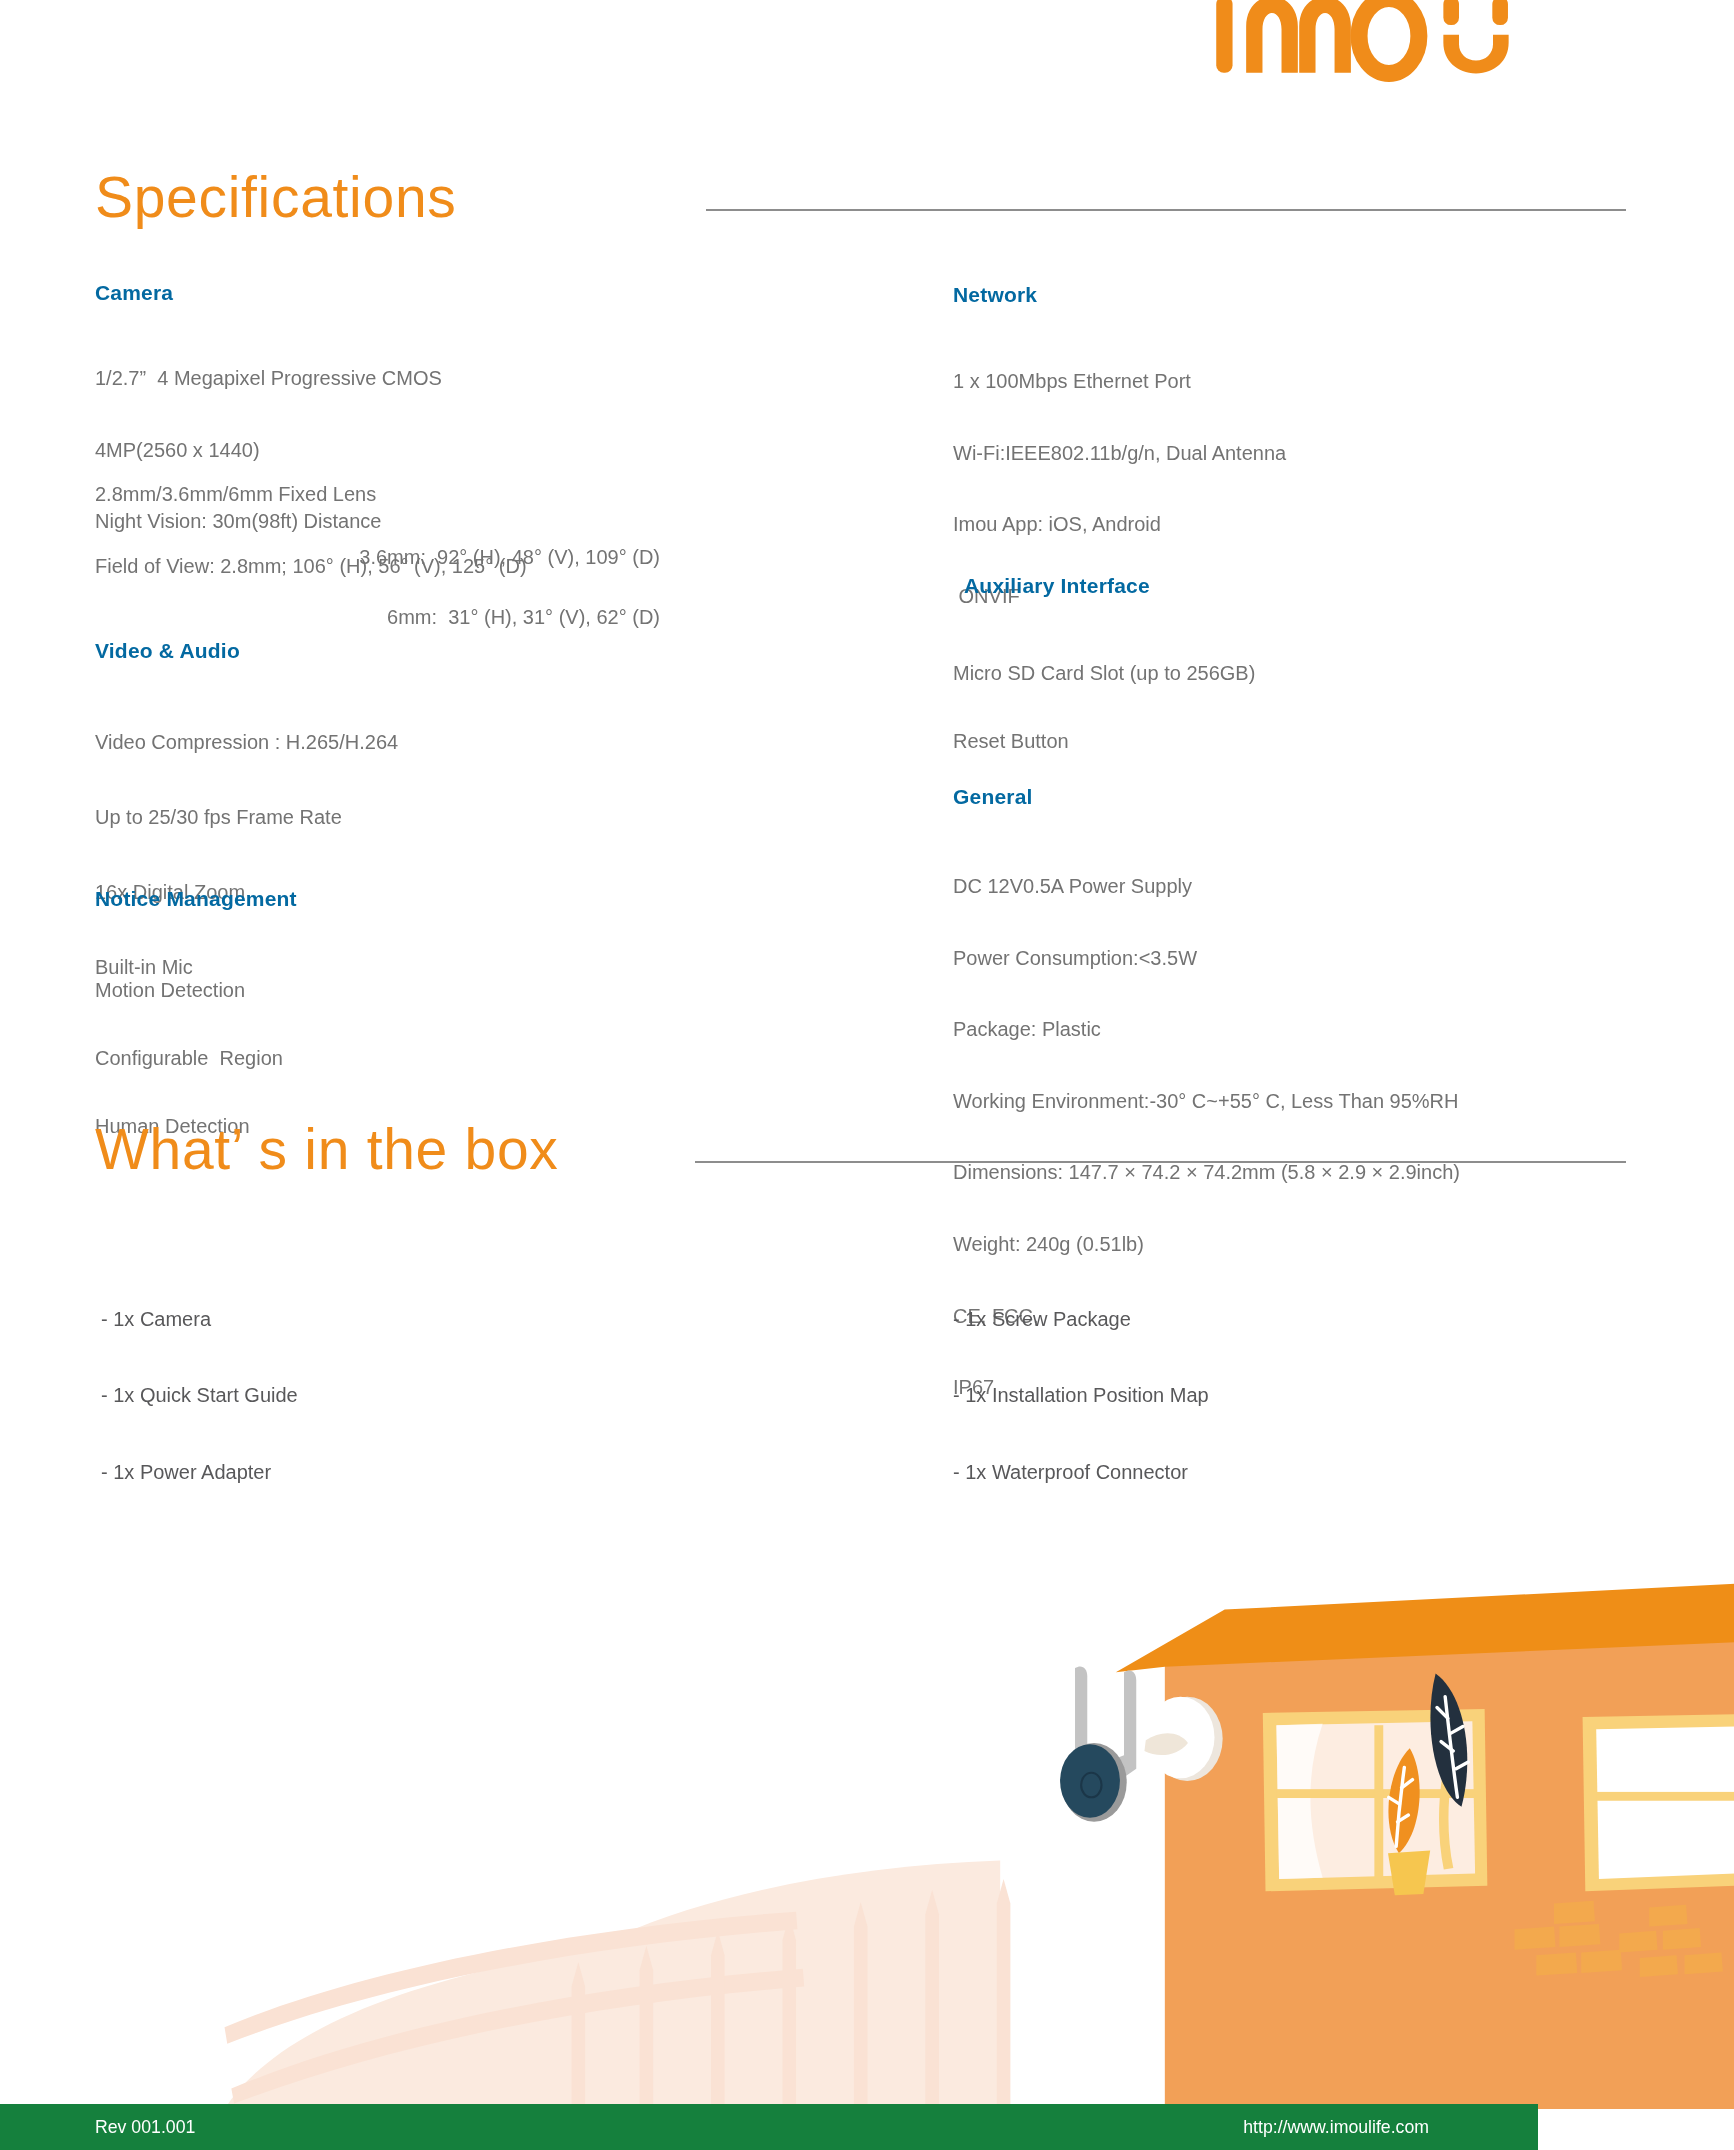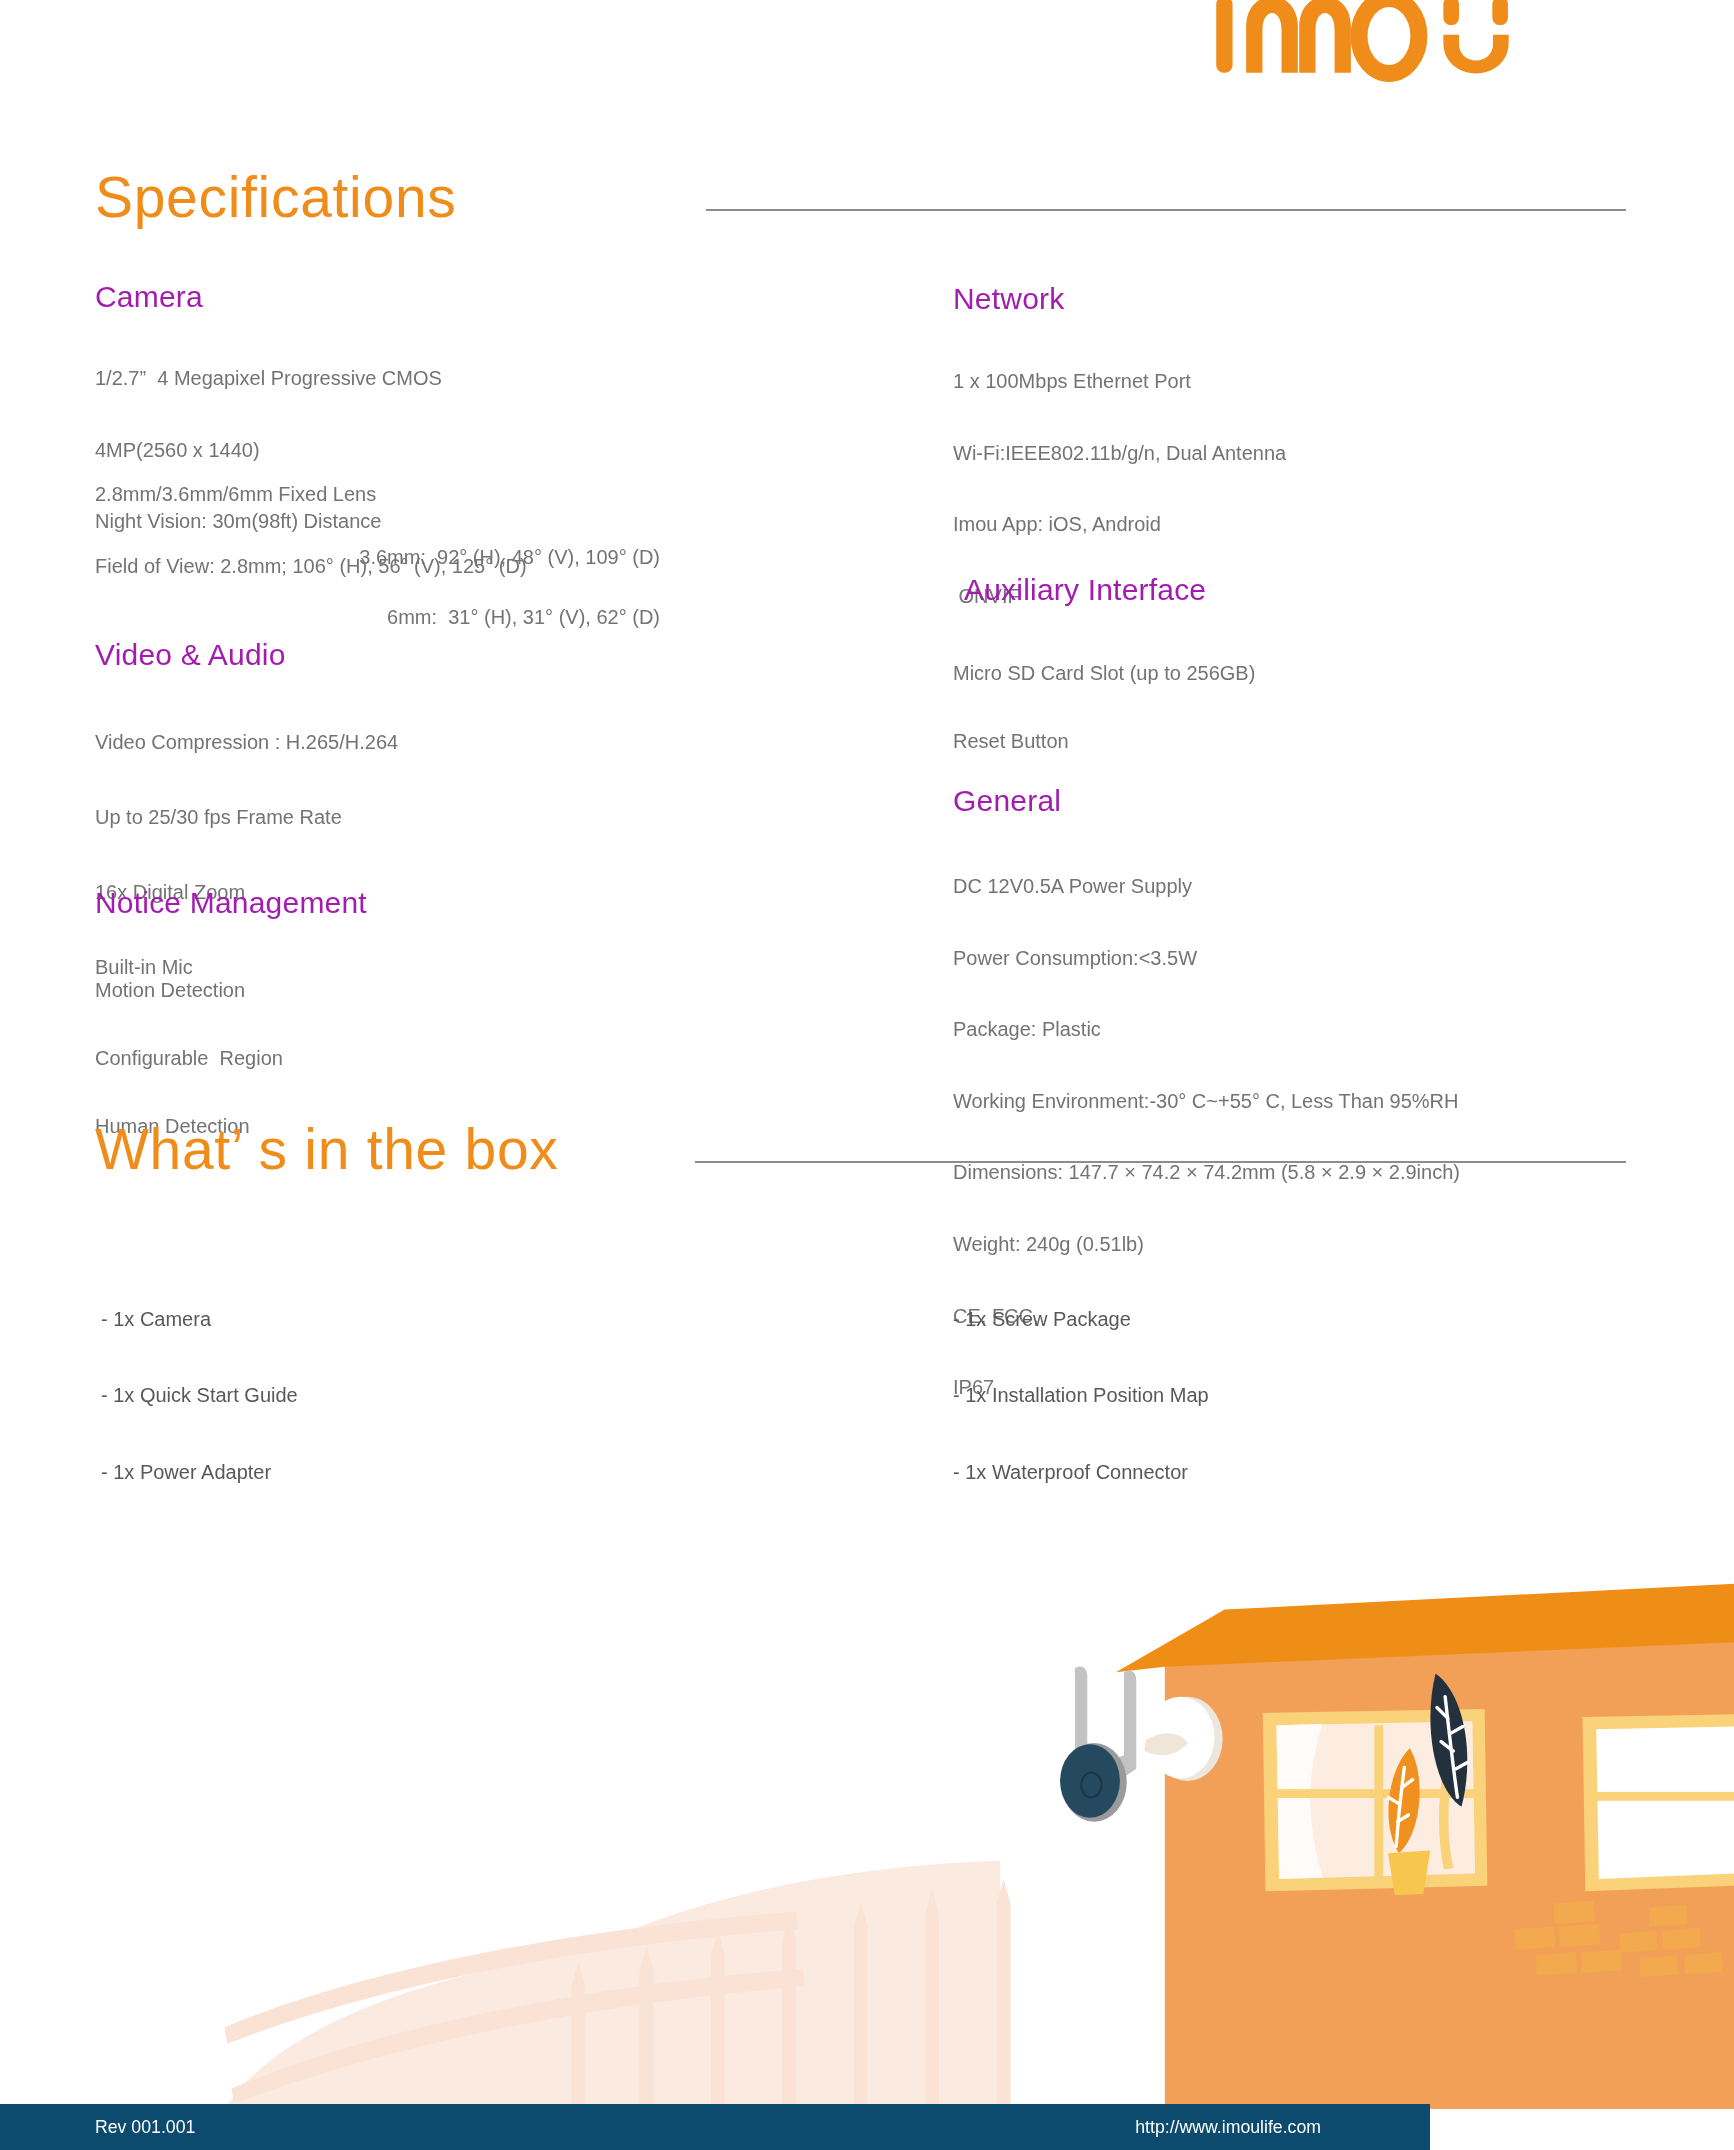--- a/index.html
+++ b/index.html
@@ -43,23 +43,23 @@
     position:absolute;
     height:2px;
     background:#8d8d8d;
   }
   #rule-specs { left:706px; top:209px;  width:920px; }
   #rule-box   { left:695px; top:1161px; width:931px; }
 
   
   .sec-head {
     position:absolute;
-    color:#a21caf;
-    font-size:30px;
-    font-weight:400;
+    color:#0369a1;
+    font-size:21px;
+    font-weight:700;
     white-space:pre;
     line-height:1;
     letter-spacing:0.2px;
   }
 
   
   .sec-body {
     position:absolute;
     color:#737373;
     font-size:20px;
@@ -91,22 +91,22 @@
     left:0; top:1551px;
     width:1735px; height:558px;
     overflow:hidden;
   }
   .art svg { display:block; width:1735px; height:558px; }
 
   
   .footer {
     position:absolute;
     left:0; top:2104px;
-    width:1430px; height:47px;
-    background:#0c4a6e;
+    width:1538px; height:47px;
+    background:#15803d;
   }
   .footer-rev, .footer-url {
     position:absolute;
     color:#ffffff;
     font-size:17.7px;
     line-height:1;
     top:15px;
     white-space:pre;
   }
   .footer-rev { left:95px; }

